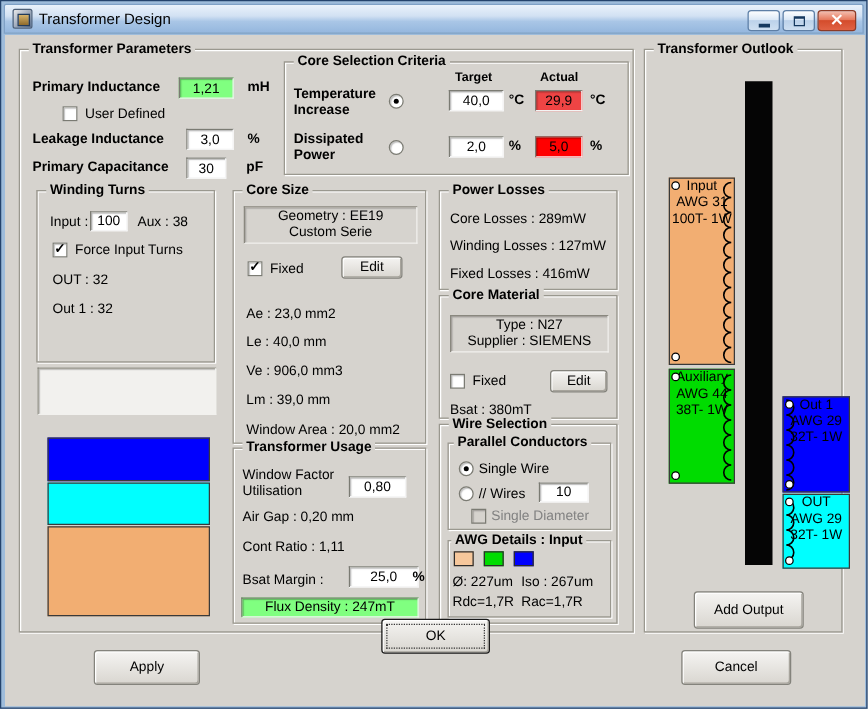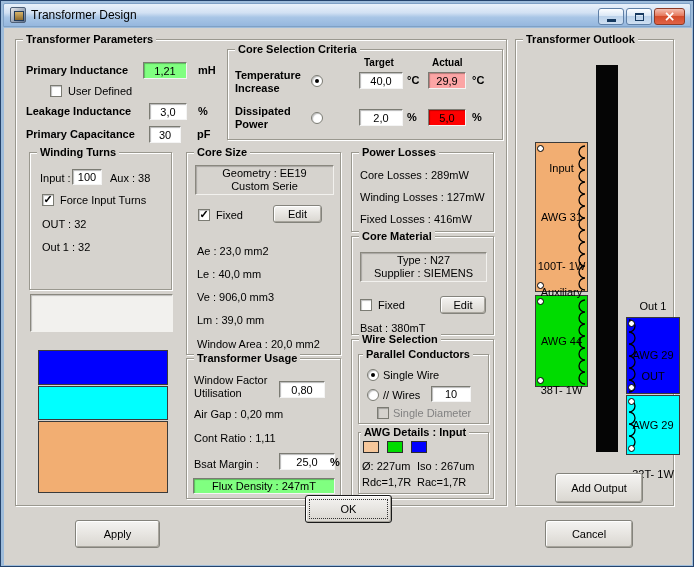--- a/index.html
+++ b/index.html
@@ -36,22 +36,22 @@
   .btn.default::after { content:""; position:absolute; left:3px; top:3px; right:3px; bottom:3px; border:1px dotted #333; }
   .checkbox { position:absolute; width:12px; height:12px; background:#fff; border:1px solid #7b7b73;
     box-shadow:inset 1px 1px 1px rgba(0,0,0,.25); text-align:center; }
   .checkbox.disabled { background:#d6d3ce; }
   .checkbox .chk { position:relative; top:-2px; left:0; font-size:11px; font-weight:bold; line-height:12px; }
   .radio { position:absolute; width:12px; height:12px; border-radius:50%; background:#fff; border:1px solid #7b7b73;
     box-shadow:inset 1px 1px 1px rgba(0,0,0,.25); }
   .radio.on::after { content:""; position:absolute; left:3px; top:3px; width:4px; height:4px; border-radius:50%; background:#000; }
   .bar { position:absolute; border:1px solid #3a3a3a; }
   .corebar { position:absolute; background:#050505; }
-  .winding { position:absolute; border:1px solid #3a3a3a; display:flex; flex-direction:column; align-items:center; justify-content:center;
-    text-align:center; line-height:13px;gap:36px; }
+  .winding { position:absolute; border:1px solid #3a3a3a; display:flex; flex-direction:column; align-items:center; 
+    text-align:center; line-height:13px; }
   .coil { position:absolute; top:0; }
   .coil.rt { right:0; } .coil.lf { left:0; }
   .term { position:absolute; width:7px; height:7px; border-radius:50%; background:#fff; border:1px solid #000; }
   .swatch { position:absolute; width:16px; height:12px; border:1px solid #2c2c2c; }
 </style>
 </head>
 <body>
 
 <div class="win">
 
@@ -109,21 +109,21 @@
   <div class="group" style="left:226px;top:48px;width:276px;height:91px">
     <span class="legend">Core Selection Criteria</span>
     <span class="lbl b" style="left:136px;top:6px;font-size:10px">Target</span>
     <span class="lbl b" style="left:204px;top:6px;font-size:10px">Actual</span>
 
     <span class="lbl b" style="left:7px;top:19px">Temperature</span>
     <span class="lbl b" style="left:7px;top:32px">Increase</span>
     <div class="radio on" style="left:83px;top:25px"></div>
     <div class="field" style="left:131px;top:22px;width:44px;height:17px">40,0</div>
     <span class="lbl b" style="left:179px;top:24px">°C</span>
-    <div class="field" style="left: 200px; top: 22px; width: 38px; height: 17px; background-color: #fca5a5;">29,9</div>
+    <div class="field" style="left: 200px; top: 22px; width: 38px; height: 17px; background-color: #ef4444;">29,9</div>
     <span class="lbl b" style="left:244px;top:24px">°C</span>
 
     <span class="lbl b" style="left:7px;top:55px">Dissipated</span>
     <span class="lbl b" style="left:7px;top:68px">Power</span>
     <div class="radio" style="left:83px;top:62px"></div>
     <div class="field" style="left:131px;top:59px;width:44px;height:17px">2,0</div>
     <span class="lbl b" style="left:179px;top:61px">%</span>
     <div class="field" style="left: 200px; top: 59px; width: 38px; height: 17px; background-color: rgb(255, 0, 0);">5,0</div>
     <span class="lbl b" style="left:244px;top:61px">%</span>
   </div>

